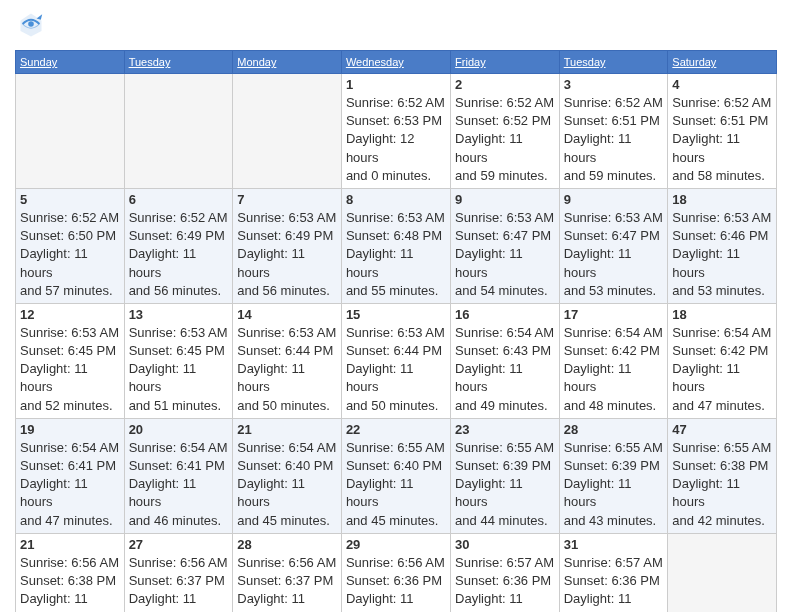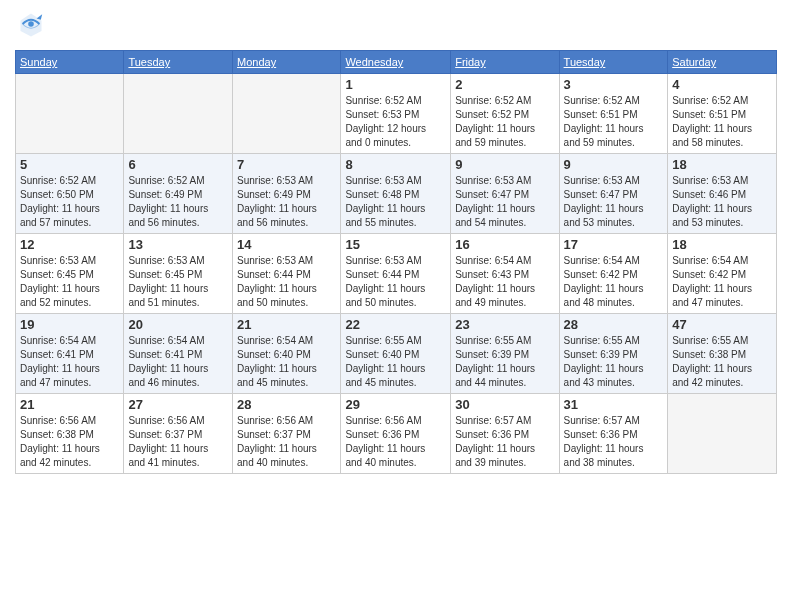--- a/index.html
+++ b/index.html
@@ -69,21 +69,21 @@
     .calendar td.empty {
       background: #f5f5f5;
     }
     .day-number {
       font-size: 13px;
       font-weight: bold;
       color: #333;
       margin-bottom: 2px;
     }
     .day-info {
-      font-size: 10px;
+      font-size: 13px;
       color: #333;
       line-height: 1.4;
     }
     .row-shade td {
       background-color: #f0f4fa;
     }
   </style>
 </head>
 <body>
 

